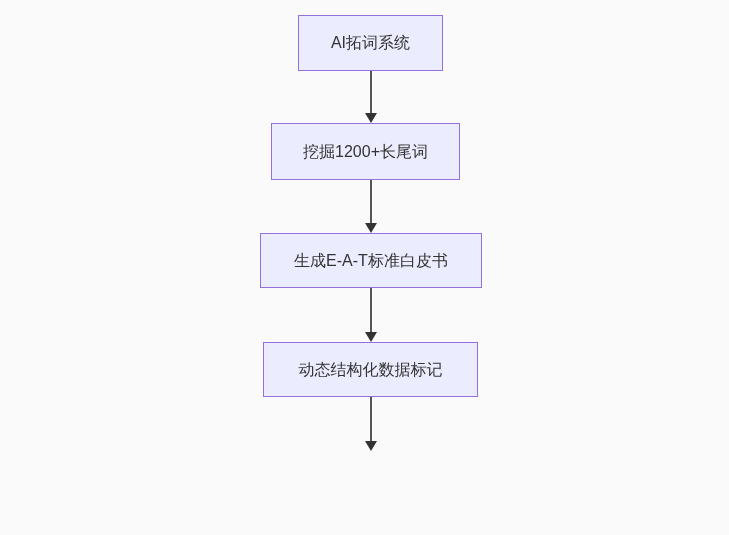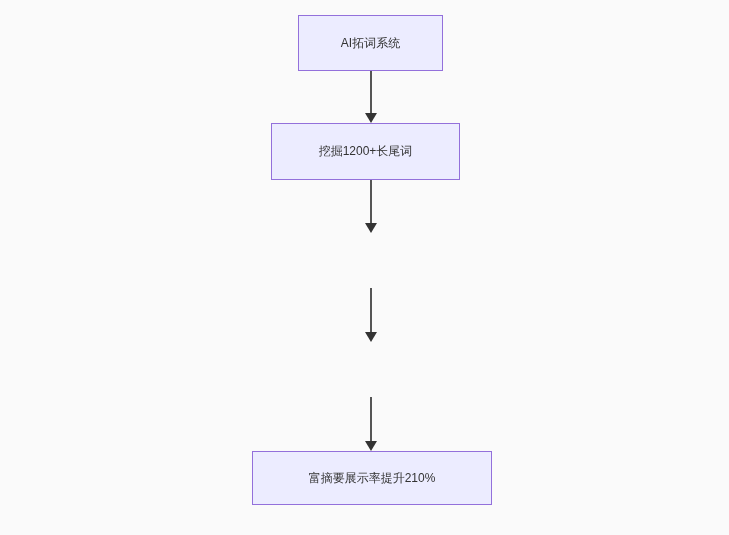--- a/index.html
+++ b/index.html
@@ -15,21 +15,21 @@
     background: #fafafa;
   }
   .flow-node {
     position: absolute;
     background: #ECECFF;
     border: 1px solid #9370DB;
     color: #333333;
     display: flex;
     align-items: center;
     justify-content: center;
-    font-size: 12px;
+    font-size: 16px;
     text-align: center;
     line-height: 1.2;
   }
   .edge-line {
     position: absolute;
     width: 2px;
     background: #555555;
   }
   .edge-head {
     position: absolute;
@@ -51,25 +51,28 @@
   <div class="edge-line" style="left:370px; top:71px; height:42px;"></div>
   <div class="edge-head" style="left:365px; top:113px;"></div>
 
   <div class="flow-node" style="left:271px; top:123px; width:189px; height:57px;">
     <span>挖掘1200+长尾词</span>
   </div>
 
   <div class="edge-line" style="left:370px; top:180px; height:43px;"></div>
   <div class="edge-head" style="left:365px; top:223px;"></div>
 
+  <div class="flow-node" style="left:260px; top:233px; width:222px; height:55px;">
+    <span>生成E-A-T标准白皮书</span>
+  </div>
 
   <div class="edge-line" style="left:370px; top:288px; height:44px;"></div>
   <div class="edge-head" style="left:365px; top:332px;"></div>
 
+  <div class="flow-node" style="left:263px; top:342px; width:215px; height:55px;">
+    <span>动态结构化数据标记</span>
+  </div>
 
   <div class="edge-line" style="left:370px; top:397px; height:44px;"></div>
   <div class="edge-head" style="left:365px; top:441px;"></div>
 
-  <div class="flow-node" style="left:252px; top:451px; width:240px; height:54px;">
-    <span>富摘要展示率提升210%</span>
-  </div>
 
 </div>
 
 </body></html>

